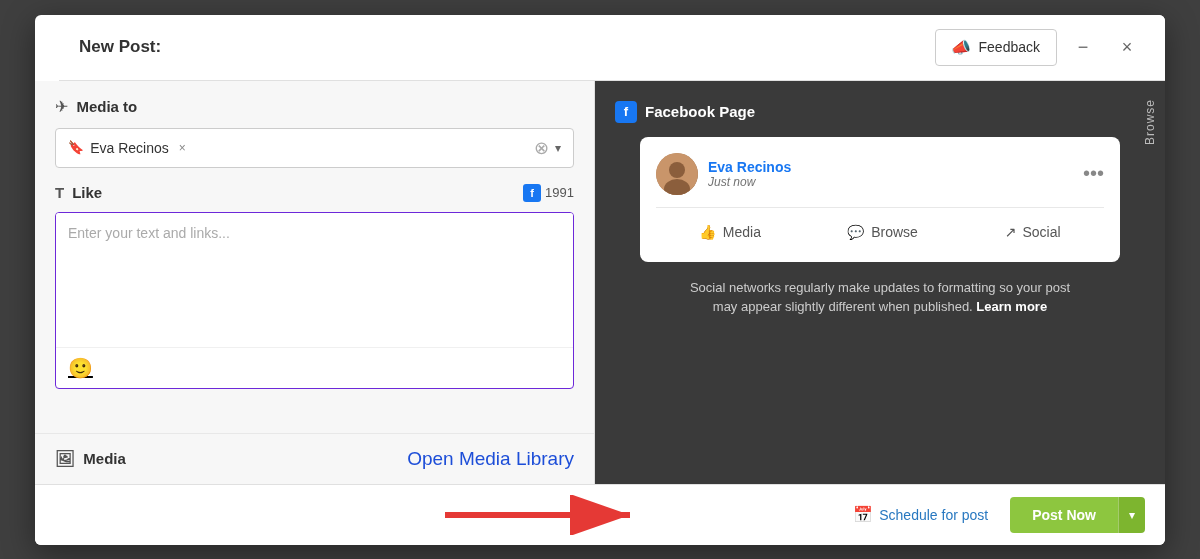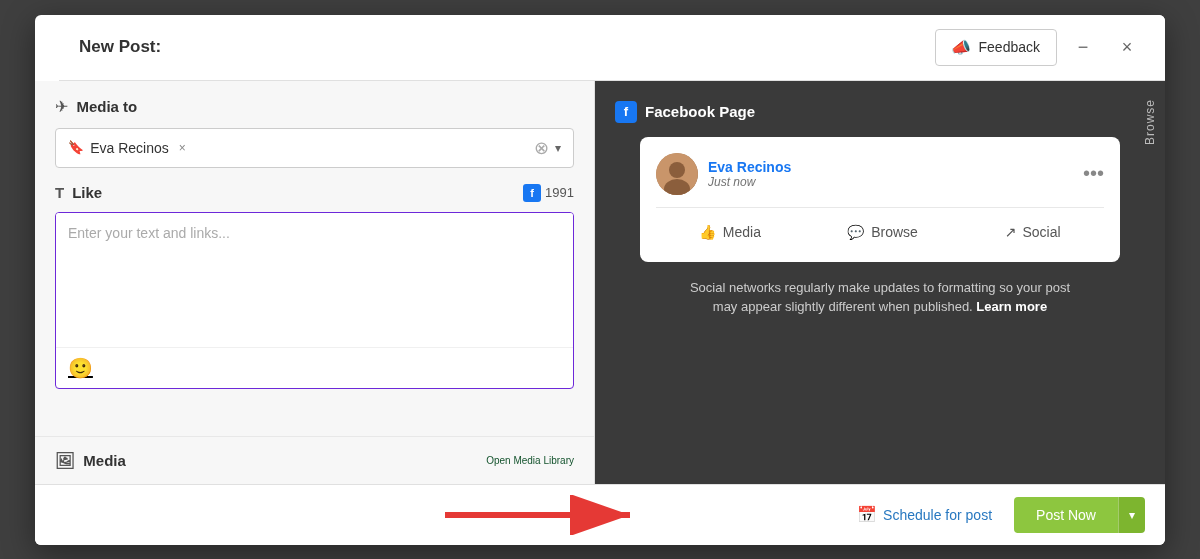--- a/index.html
+++ b/index.html
@@ -263,22 +263,22 @@
       font-weight: 600;
       color: #333;
     }
 
     .media-icon {
       font-size: 16px;
       color: #555;
     }
 
     .open-library-link {
-      color: #14532d;
-      font-size: 10px;
+      color: #1d4ed8;
+      font-size: 19px;
       text-decoration: none;
       cursor: pointer;
       text-align: right;
     }
 
     
     .right-panel {
       flex: 1;
       background: #3a3a3a;
       display: flex;
@@ -441,21 +441,21 @@
       font-size: 16px;
       color: #2878c0;
     }
 
     .post-now-btn {
       background: #8dc63f;
       color: white;
       border: none;
       padding: 10px 22px;
       font-size: 14px;
-      font-weight: 400;
+      font-weight: 700;
       border-radius: 4px 0 0 4px;
       cursor: pointer;
     }
 
     .post-dropdown-btn {
       background: #7db52f;
       color: white;
       border: none;
       padding: 10px 10px;
       font-size: 12px;

